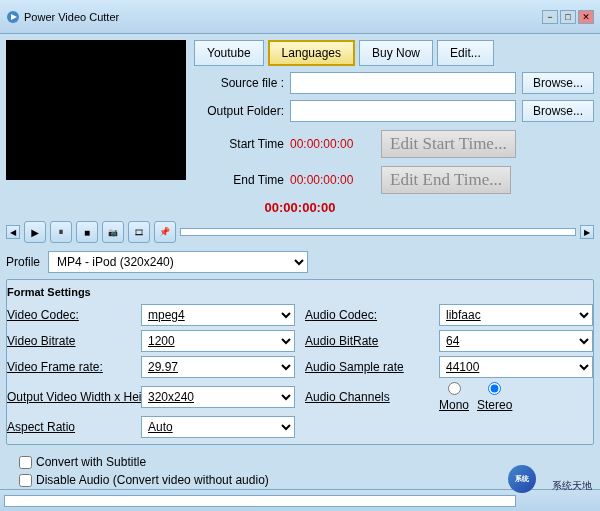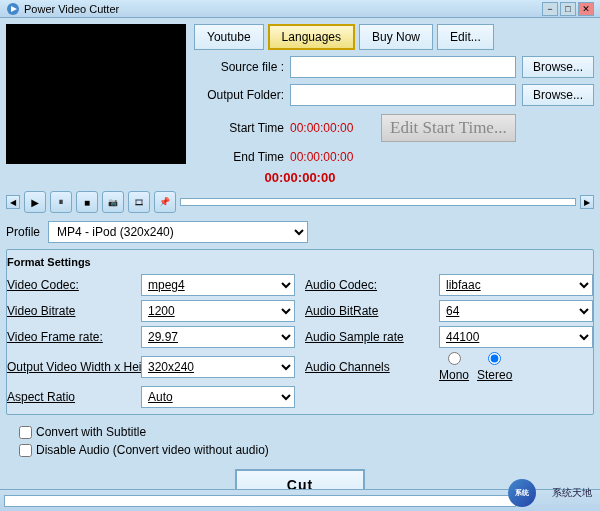--- a/index.html
+++ b/index.html
@@ -1,20 +1,20 @@
 <!DOCTYPE html>
 <html><head>
   <meta charset="utf-8">
   <style>
     * { box-sizing: border-box; margin: 0; padding: 0; font-family: 'Segoe UI', Tahoma, Arial, sans-serif; font-size: 12px; }
     body { background: #c8dff0; width: 600px; height: 511px; overflow: hidden; }
 
     .title-bar {
       background: linear-gradient(to bottom, #d0e8f8, #b8d4ec);
-      height: 18px;
+      height: 34px;
       display: flex;
       align-items: center;
       padding: 0 6px;
       border-bottom: 1px solid #7aaac8;
     }
     .title-bar-icon { width: 14px; height: 14px; margin-right: 4px; }
     .title-bar-text { font-size: 11px; color: #000; flex: 1; }
     .title-bar-controls { display: flex; gap: 2px; }
     .title-bar-btn {
       width: 16px; height: 14px; background: #c8dce8; border: 1px solid #7aaac8;
@@ -248,24 +248,24 @@
     .progress-bar {
       flex: 1;
       height: 12px;
       background: #fff;
       border: 1px solid #7aaac8;
       margin-right: 8px;
     }
 
     .watermark {
       position: absolute;
-      bottom: 4px;
+      bottom: 18px;
       right: 8px;
       display: flex;
-      align-items: center;
+      align-items: flex-end;
       gap: 16px;
     }
     .watermark-circle {
       width: 28px; height: 28px;
       border-radius: 50%;
       background: linear-gradient(135deg, #4488cc, #2244aa);
       display: flex; align-items: center; justify-content: center;
       color: #fff; font-size: 8px; font-weight: bold;
     }
     .watermark-text { font-size: 10px; color: #224; }
@@ -313,20 +313,21 @@
 
       <div class="time-row">
         <span class="time-label">Start Time</span>
         <span class="time-value">00:00:00:00</span>
         <button class="time-edit-btn">Edit Start Time...</button>
       </div>
 
       <div class="time-row">
         <span class="time-label">End Time</span>
         <span class="time-value">00:00:00:00</span>
+        <button class="time-edit-btn">Edit End Time...</button>
       </div>
     </div>
   </div>
 
   <div class="playback-section">
     <div class="time-display">00:00:00:00</div>
     <div class="controls-row">
       <div class="arrow-btn">◀</div>
       <button class="ctrl-btn">▶</button>
       <button class="ctrl-btn">⏸</button>

